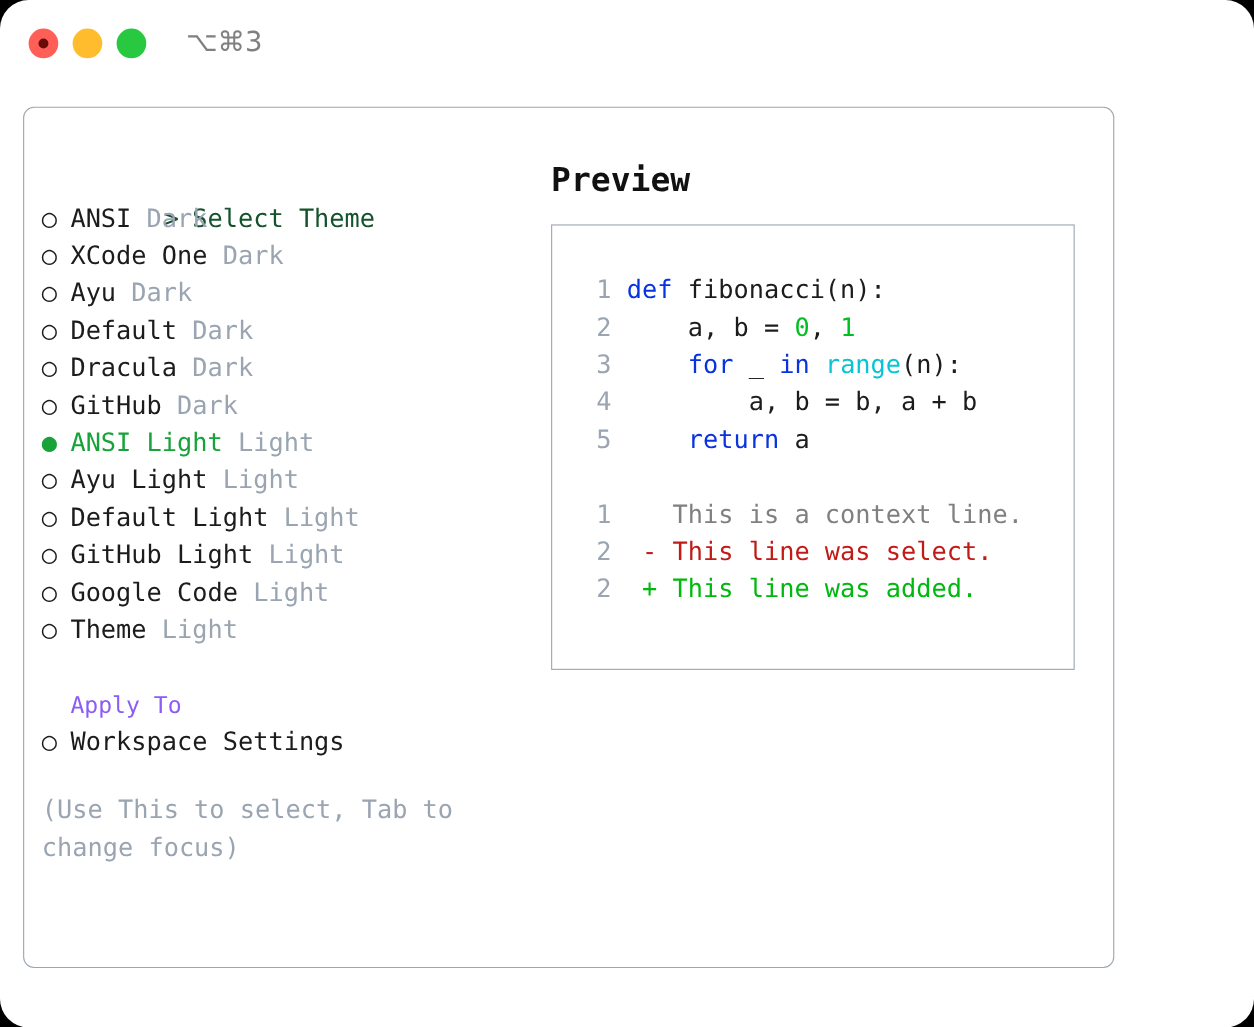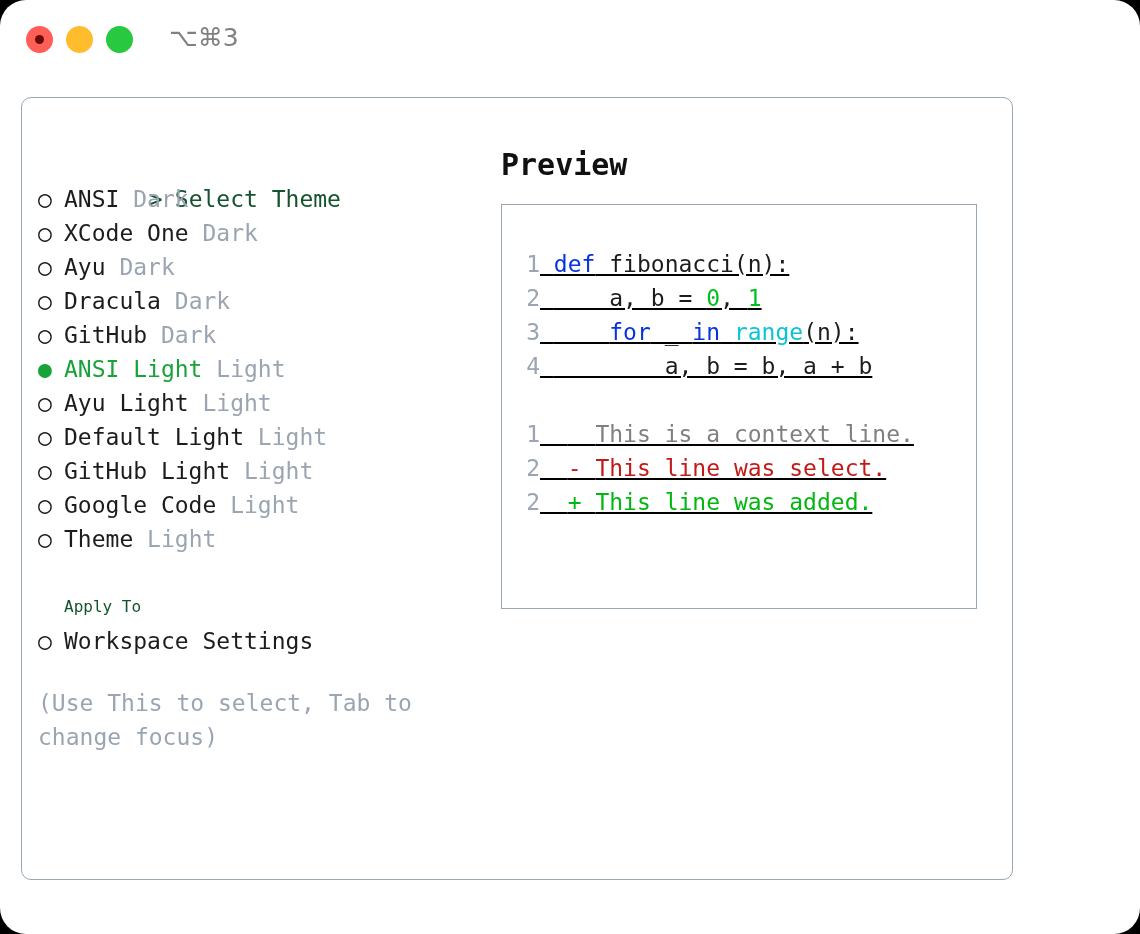--- a/index.html
+++ b/index.html
@@ -99,23 +99,23 @@
     font-weight: normal;
     color: #14532d;
   }
   .row.selected { color: #18a33a; }
   .mode-tag { color: #9aa5b1; }
   .spacer-row { height: 34px; }
 
   #apply-to-header {
     height: 34px;
     line-height: 34px;
-    font-size: 16px;
-    white-space: pre;
-    color: #14532d;
+    font-size: 21px;
+    white-space: pre;
+    color: #8b5cf6;
     font-weight: normal;
     padding-left: 26px;
   }
 
   #hint {
     margin-top: 28px;
     font-size: 23px;
     line-height: 34px;
     color: #9aa5b1;
     width: 404px;
@@ -141,24 +141,23 @@
     margin-top: 22px;
     width: 476px;
     height: 405px;
     border: 1.5px solid #9aa6b2;
     box-sizing: border-box;
     background: #ffffff;
     position: relative;
   }
   #code-area {
     position: absolute;
-    left: 12px;
+    left: 28px;
     top: 42px;
     right: 6px;
-    text-decoration: underline;
   }
   .code-line {
     height: 34px;
     line-height: 34px;
     font-size: 23px;
     white-space: pre;
   }
   .ln {
     display: inline-block;
     width: 26px;
@@ -191,20 +190,21 @@
   <div id="panel">
 
     <div id="left-col">
       <div class="row hdr-row">
         <span class="bullet">&gt; </span><span>Select Theme</span>
       </div>
       <div id="theme-list">
           <div class="row"><span class="bullet">○ </span><span>ANSI</span><span class="mode-tag"> Dark</span></div>
           <div class="row"><span class="bullet">○ </span><span>XCode One</span><span class="mode-tag"> Dark</span></div>
           <div class="row"><span class="bullet">○ </span><span>Ayu</span><span class="mode-tag"> Dark</span></div>
+          <div class="row"><span class="bullet">○ </span><span>Default</span><span class="mode-tag"> Dark</span></div>
           <div class="row"><span class="bullet">○ </span><span>Dracula</span><span class="mode-tag"> Dark</span></div>
           <div class="row"><span class="bullet">○ </span><span>GitHub</span><span class="mode-tag"> Dark</span></div>
           <div class="row selected"><span class="bullet">● </span><span>ANSI Light</span><span class="mode-tag"> Light</span></div>
           <div class="row"><span class="bullet">○ </span><span>Ayu Light</span><span class="mode-tag"> Light</span></div>
           <div class="row"><span class="bullet">○ </span><span>Default Light</span><span class="mode-tag"> Light</span></div>
           <div class="row"><span class="bullet">○ </span><span>GitHub Light</span><span class="mode-tag"> Light</span></div>
           <div class="row"><span class="bullet">○ </span><span>Google Code</span><span class="mode-tag"> Light</span></div>
           <div class="row"><span class="bullet">○ </span><span>Theme</span><span class="mode-tag"> Light</span></div>
         </div>
 
@@ -219,20 +219,21 @@
     </div>
 
     <div id="right-col">
       <div id="preview-title">Preview</div>
       <div id="preview-box">
         <div id="code-area">
             <div class="code-line"><span class="ln">1</span><span> </span><span class="tok-kw">def</span><span class="tok-plain"> fibonacci(n):</span></div>
             <div class="code-line"><span class="ln">2</span><span> </span><span class="tok-plain">    a, b = </span><span class="tok-num">0</span><span class="tok-plain">, </span><span class="tok-num">1</span></div>
             <div class="code-line"><span class="ln">3</span><span> </span><span class="tok-plain">    </span><span class="tok-kw">for</span><span class="tok-plain"> _ </span><span class="tok-kw">in</span><span class="tok-plain"> </span><span class="tok-fn">range</span><span class="tok-plain">(n):</span></div>
             <div class="code-line"><span class="ln">4</span><span> </span><span class="tok-plain">        a, b = b, a + b</span></div>
+            <div class="code-line"><span class="ln">5</span><span> </span><span class="tok-plain">    </span><span class="tok-kw">return</span><span class="tok-plain"> a</span></div>
             <div class="blank-line"></div>
             <div class="code-line"><span class="ln">1</span><span>  </span><span class="diff-ctx">  </span><span class="diff-ctx">This is a context line.</span></div>
             <div class="code-line"><span class="ln">2</span><span>  </span><span class="diff-del">- </span><span class="diff-del">This line was select.</span></div>
             <div class="code-line"><span class="ln">2</span><span>  </span><span class="diff-add">+ </span><span class="diff-add">This line was added.</span></div>
           </div>
       </div>
     </div>
 
   </div>
 </div>

